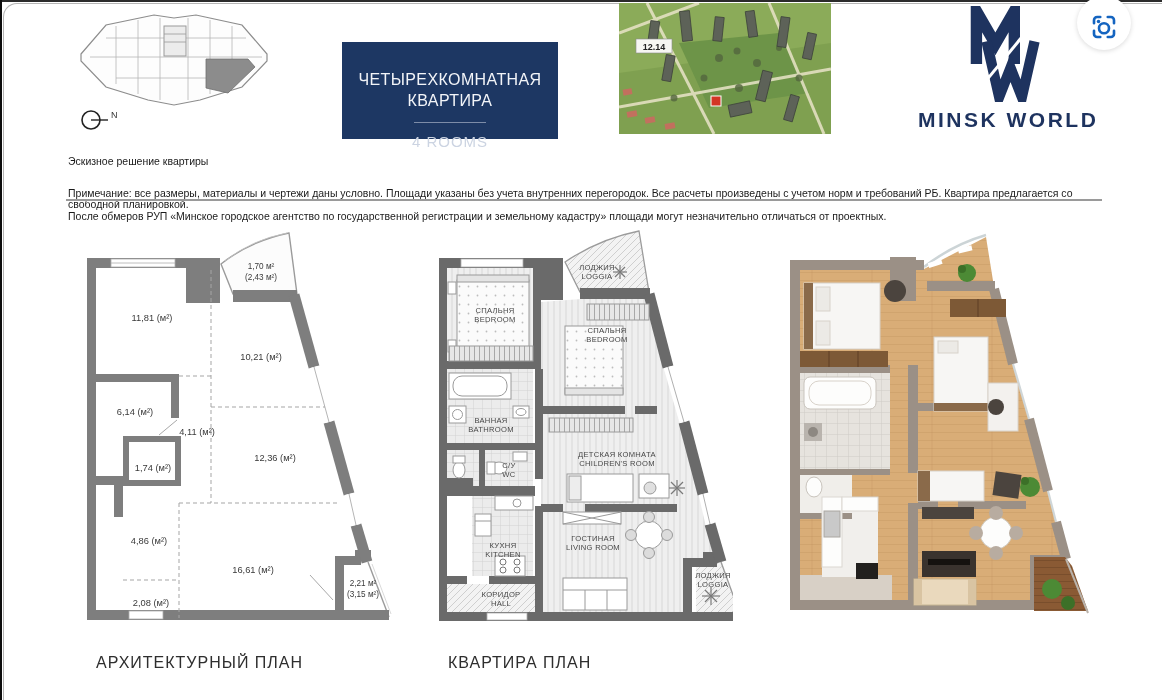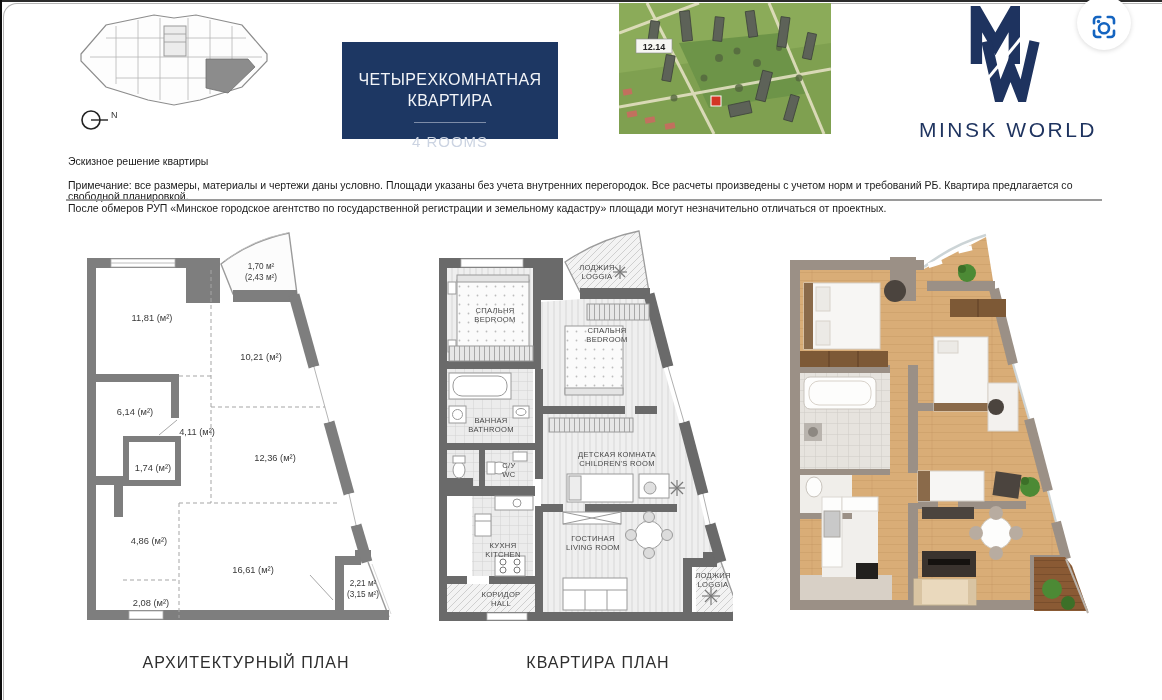--- a/index.html
+++ b/index.html
@@ -12,30 +12,30 @@
         border-top-left-radius:14px;pointer-events:none;}
   .abs{position:absolute;}
   
   .banner{left:342px;top:2px;width:216px;height:97px;background:#1d3763;text-align:center;
           box-sizing:border-box;padding-top:27px;margin-top:40px;}
   .banner .t{color:#f2f4f8;font-size:16px;letter-spacing:.4px;line-height:21px;font-weight:500;}
   .banner .divider{width:72px;height:1px;background:#7d8ca8;margin:11px auto 10px auto;}
   .banner .s{color:#ccd4e2;font-size:15px;letter-spacing:1px;font-weight:400;}
   
   .logo{left:918px;top:6px;width:180px;text-align:center;}
-  .logo .word{margin-top:12px;color:#1e335f;font-size:21px;font-weight:400;letter-spacing:2.5px;white-space:nowrap;}
+  .logo .word{margin-top:2px;color:#1e335f;font-size:21px;font-weight:700;letter-spacing:2.5px;white-space:nowrap;}
   
   .cam-btn{left:1077px;top:-4px;width:54px;height:54px;border-radius:50%;background:#fff;
            box-shadow:0 1px 5px rgba(0,0,0,.15);display:flex;align-items:center;justify-content:center;cursor:pointer;}
   
   .disc{left:68px;top:156px;width:1044px;font-size:10.5px;line-height:11.5px;color:#1a1a1a;}
-  .disc .dt{margin-bottom:12px;}
+  .disc .dt{margin-bottom:20px;}
   .rule{left:66px;top:199px;width:1036px;height:2px;background:#9a9a9a;}
   
-  .caption{top:654px;font-size:16px;letter-spacing:1px;color:#2e2e2e;text-align:center;white-space:nowrap;}
+  .caption{top:654px;font-size:16px;letter-spacing:1px;color:#2e2e2e;white-space:nowrap;}
   svg text{font-family:"Liberation Sans","DejaVu Sans",sans-serif;}
   .t1{font-size:9.3px;fill:#3a3a3a;}
   .t1s{font-size:8.2px;fill:#3a3a3a;}
   .t2{font-size:7.6px;fill:#474747;letter-spacing:.3px;}
   .badge-txt{font-size:9px;font-weight:bold;fill:#222;}
   .n-txt{font-size:9px;fill:#333;}
 </style>
 </head>
 <body>
 

